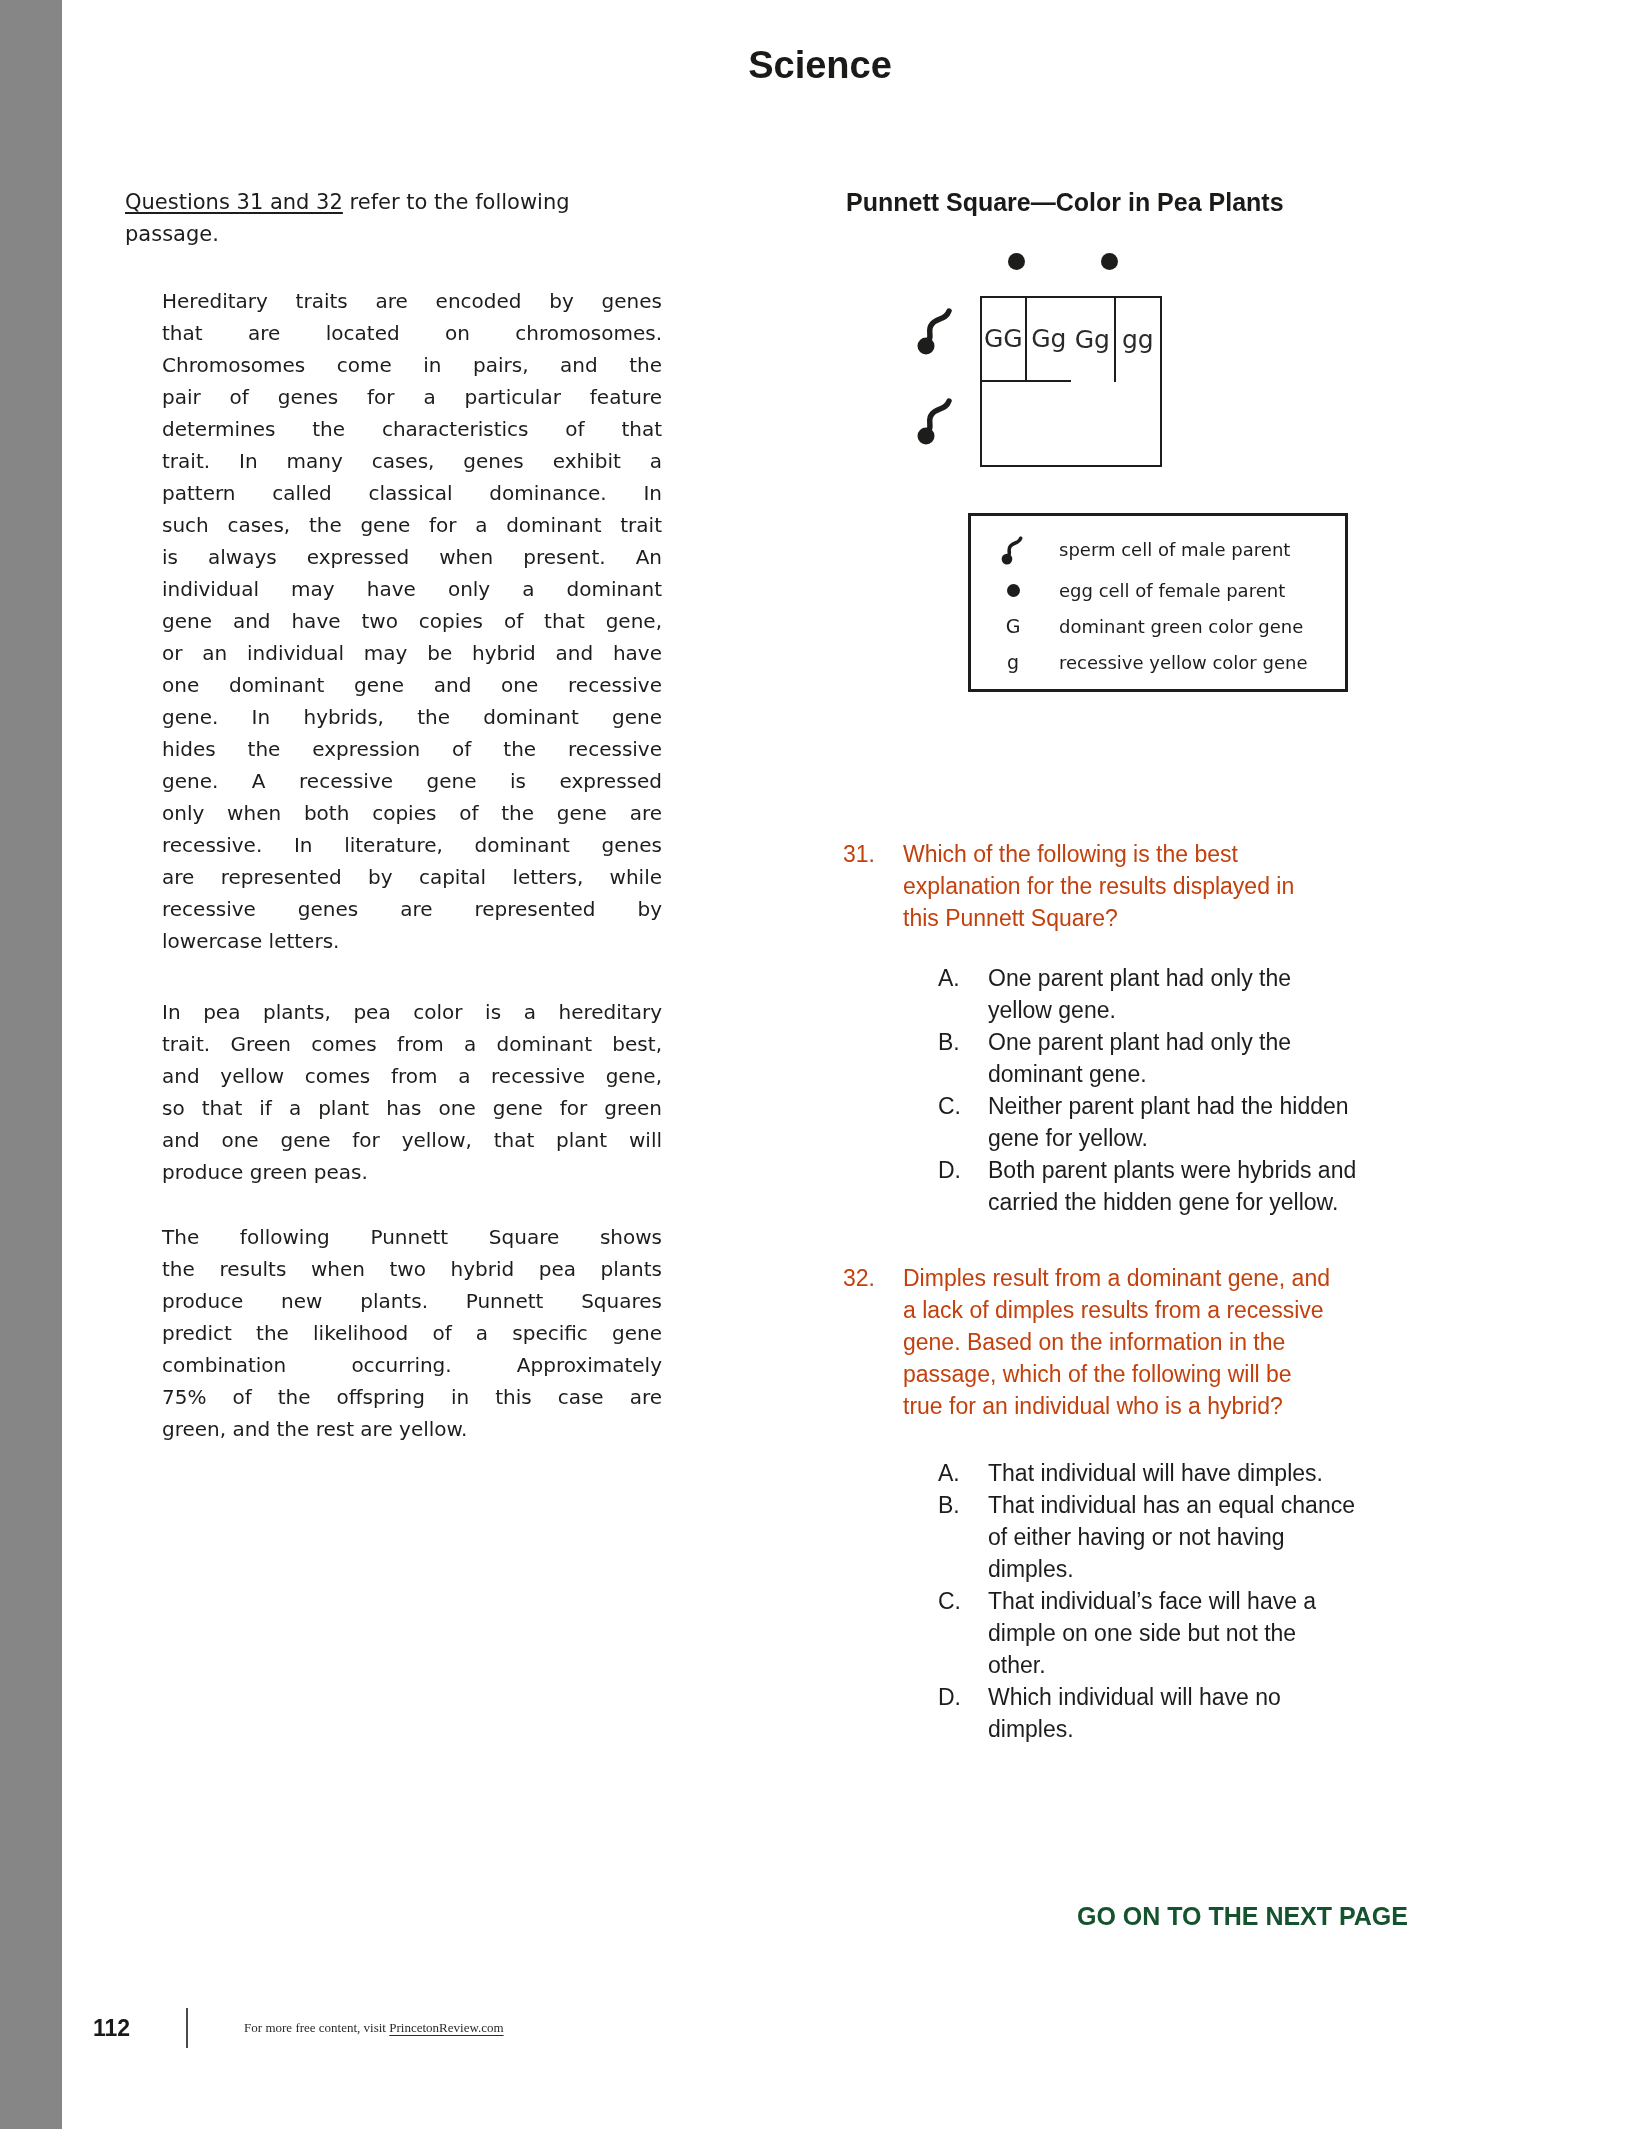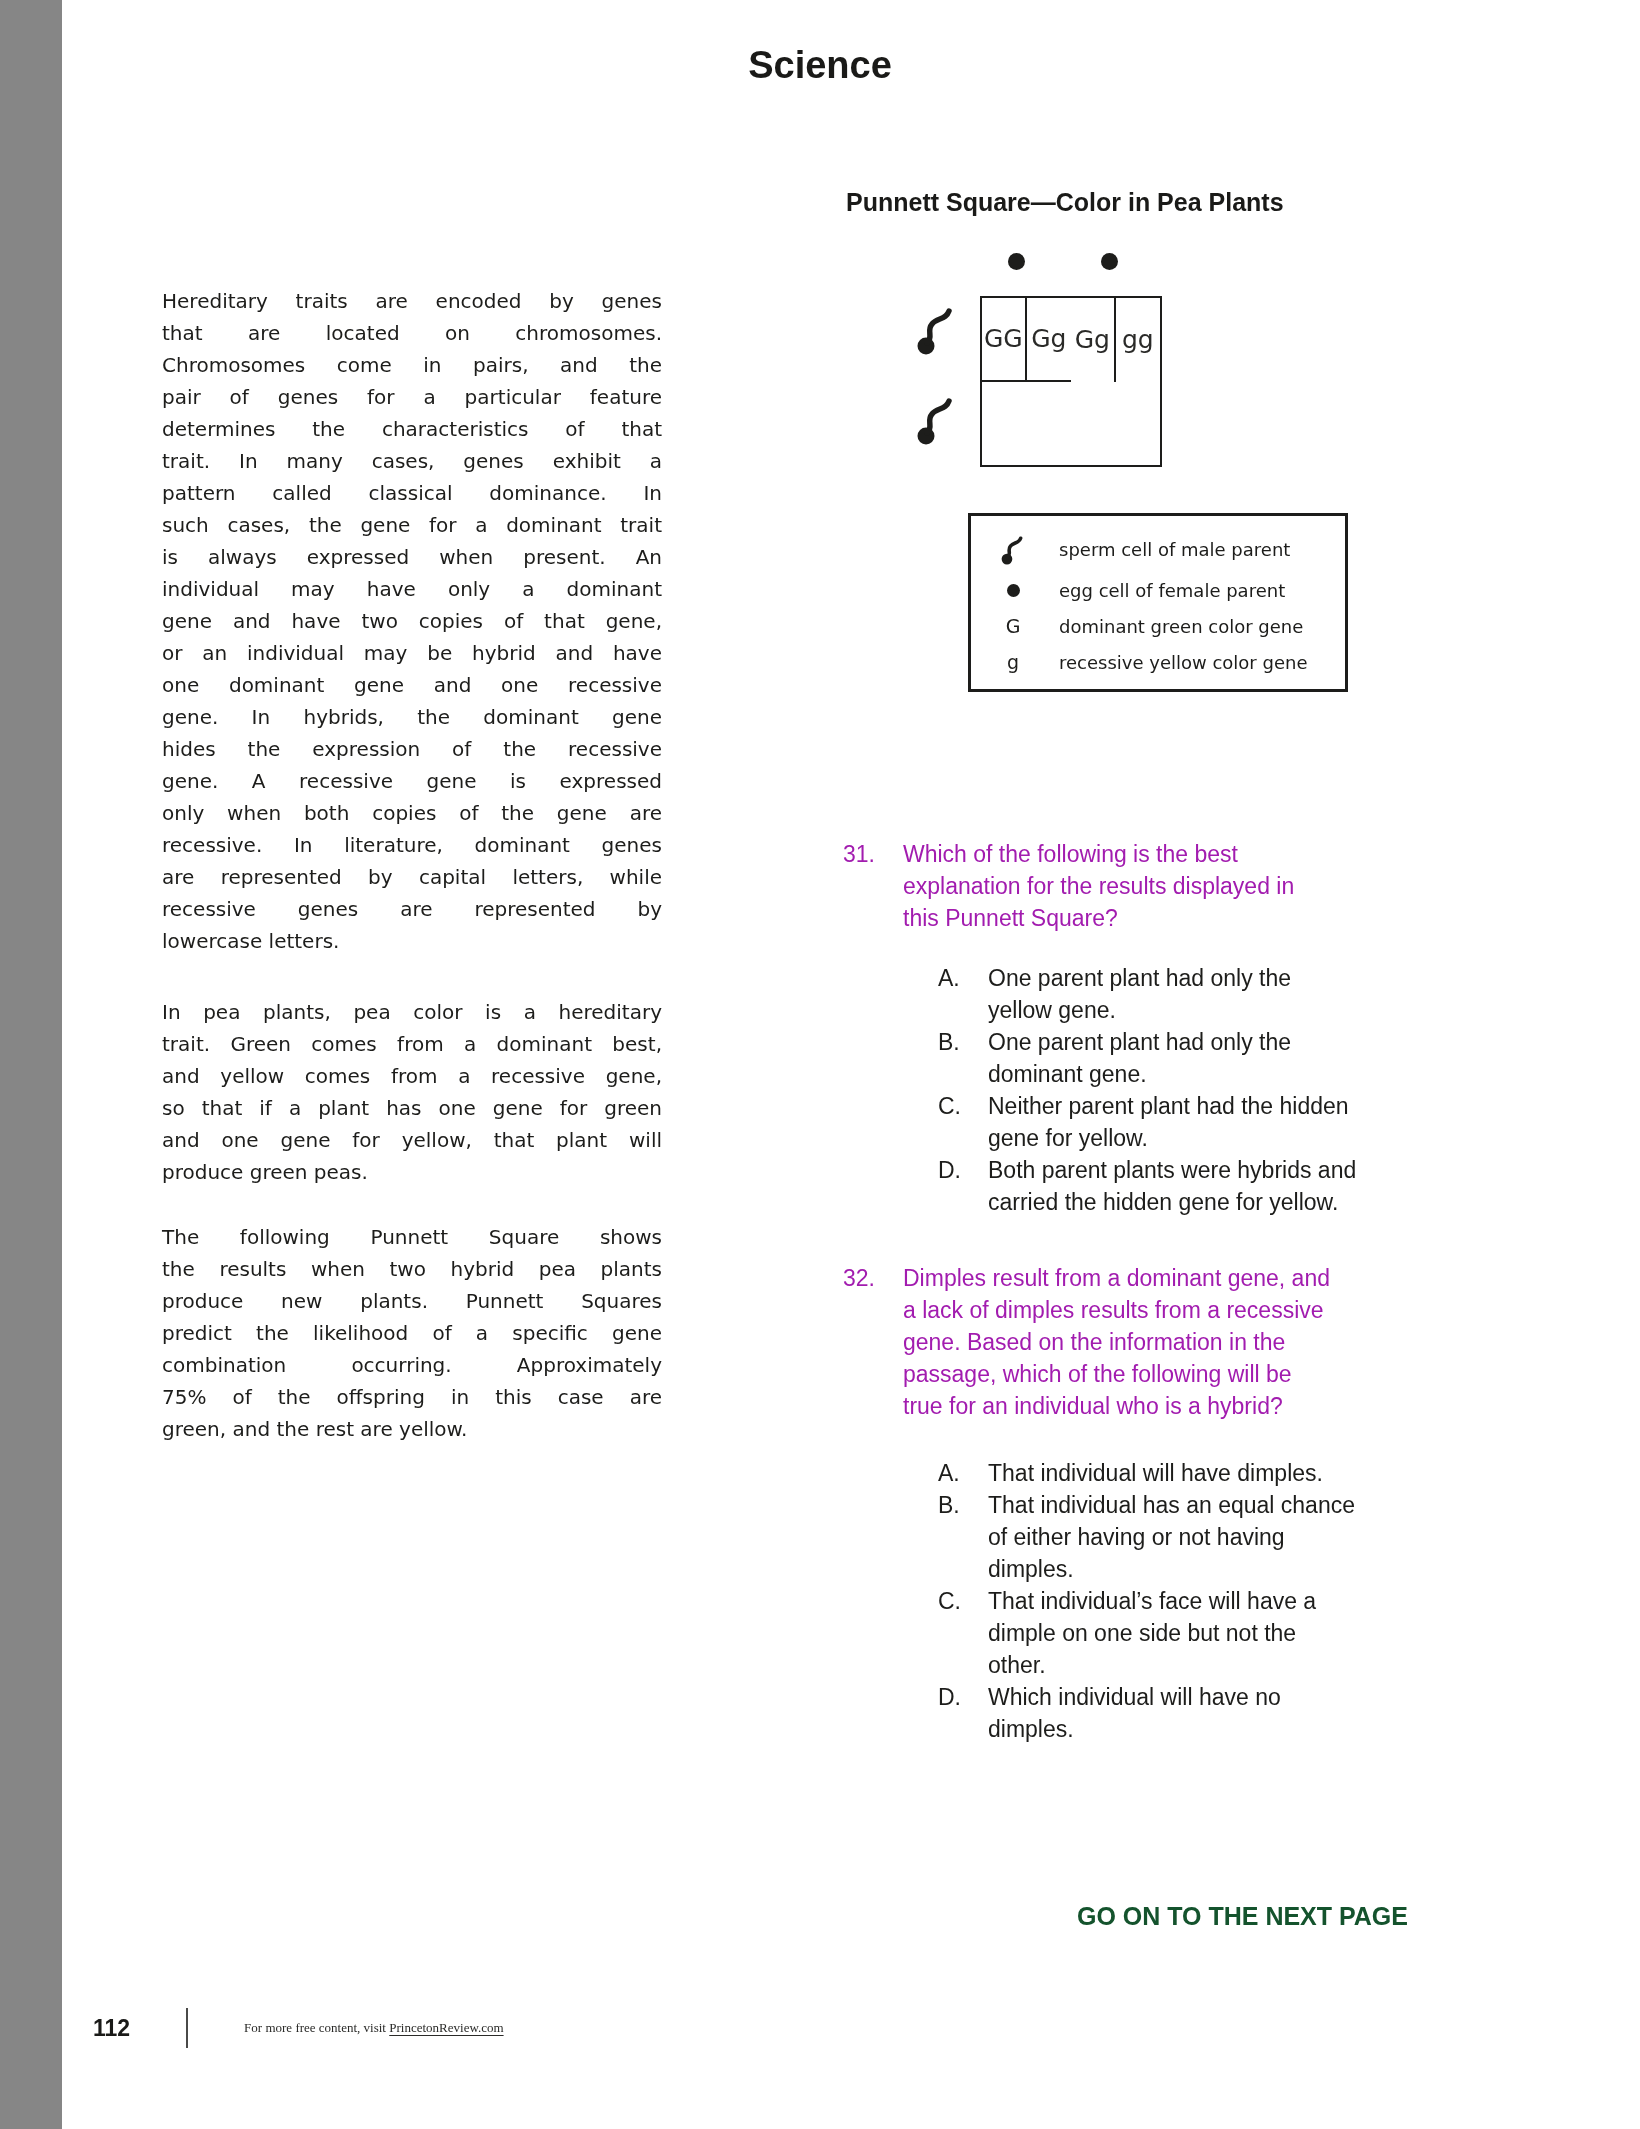--- a/index.html
+++ b/index.html
@@ -60,21 +60,21 @@
     border:3px solid #1d1d1b; box-sizing:border-box; padding:10px 0 0 20px;
   }
   .lrow { display:flex; align-items:center; height:36px;gap:24px; }
   .lrow.first { height:46px; }
   .lsym { width:44px; display:flex; align-items:center; justify-content:center; font-size:19px; color:#1d1d1b; }
   .ltext { font-size:18px; color:#1d1d1b; }
 
   
   .question {
     position:absolute; display:flex;
-    font-family:"Liberation Sans", sans-serif; font-size:23px; line-height:32px; color:#a21caf;
+    font-family:"Liberation Sans", sans-serif; font-size:23px; line-height:32px; color:#c2410c;
   }
   .q31 { left:843px; top:838px; }
   .q32 { left:843px; top:1262px; }
   .qnum { width:60px; flex:none; }
   .qlines { width:645px; flex:none; }
   .optgroup { position:absolute; left:938px; width:625px; }
   .og31 { top:962px; }
   .og32 { top:1457px; }
   .opt { display:flex; font-family:"Liberation Sans", sans-serif; font-size:23px; line-height:32px; }
   .oletter { width:50px; flex:none; }
@@ -92,20 +92,24 @@
   .flink { text-decoration:underline; text-underline-offset:3px; color:#2a2a28; }
 </style>
 </head>
 <body>
 
 <div class="page">
   <div class="graybar"></div>
 
   <div class="science-title">Science</div>
 
+  <div class="intro">
+    <div><span class="u">Questions 31 and 32</span><span> refer to the following</span></div>
+    <div>passage.</div>
+  </div>
 
   <div class="para p1 jlines">
       <div>Hereditary traits are encoded by genes</div>
       <div>that are located on chromosomes.</div>
       <div>Chromosomes come in pairs, and the</div>
       <div>pair of genes for a particular feature</div>
       <div>determines the characteristics of that</div>
       <div>trait. In many cases, genes exhibit a</div>
       <div>pattern called classical dominance. In</div>
       <div>such cases, the gene for a dominant trait</div>

